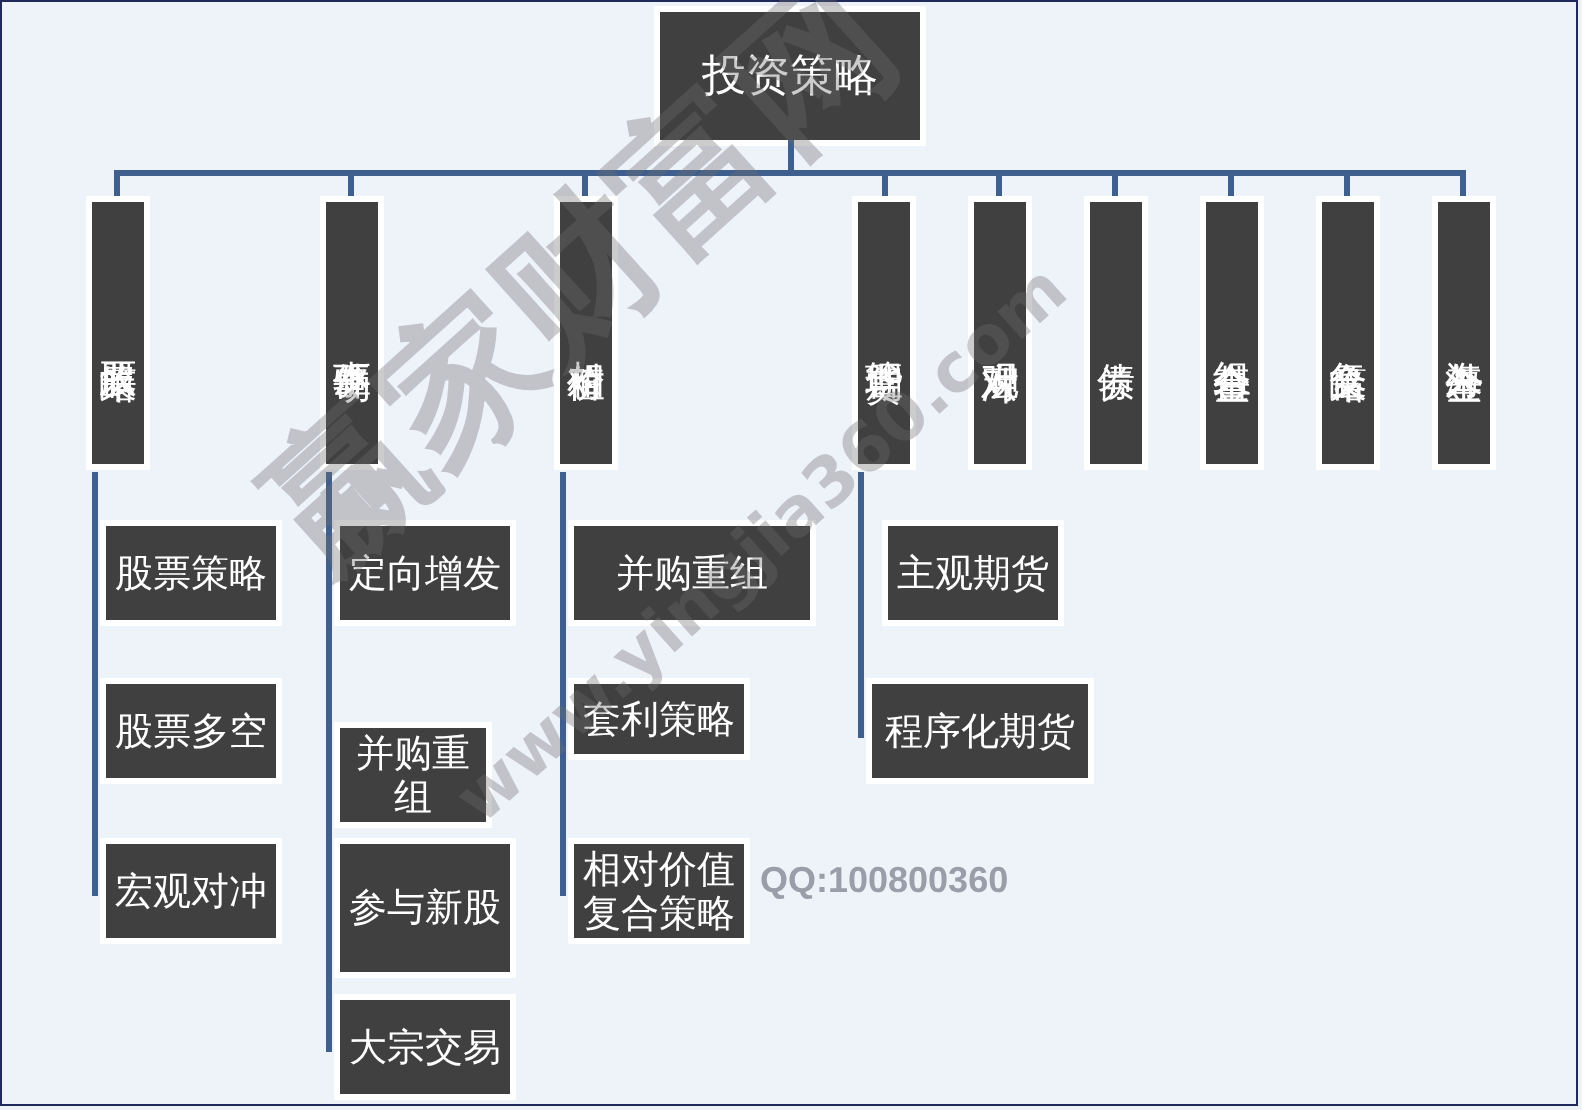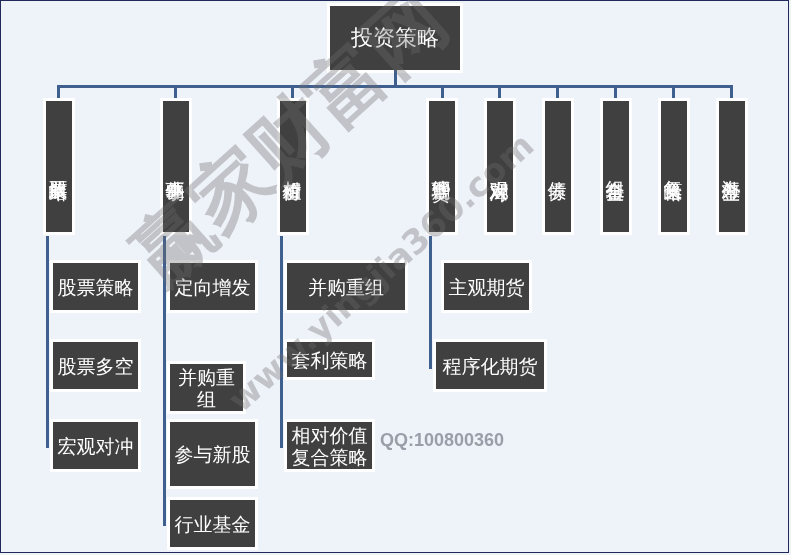--- a/index.html
+++ b/index.html
@@ -77,21 +77,21 @@
 <div class="box leaf" style="left:53px; top:422px; width:85px; height:47px;">
   <span>宏观对冲</span></div>
 
 <div class="box leaf" style="left:170px; top:263px; width:85px; height:47px;">
   <span>定向增发</span></div>
 <div class="box leaf" style="left:170px; top:324px; width:73px; height:47px;margin-top:40px;">
   <span>并购重组</span></div>
 <div class="box leaf" style="left:170px; top:422px; width:85px; height:64px;">
   <span>参与新股</span></div>
 <div class="box leaf" style="left:170px; top:500px; width:85px; height:47px;">
-  <span>行业基金</span></div>
+  <span>大宗交易</span></div>
 
 <div class="box leaf" style="left:287px; top:263px; width:118px; height:47px;">
   <span>并购重组</span></div>
 <div class="box leaf" style="left:287px; top:342px; width:85px; height:35px;">
   <span>套利策略</span></div>
 <div class="box leaf" style="left:287px; top:422px; width:85px; height:47px;">
   <span>相对价值
 复合策略</span></div>
 
 <div class="box leaf" style="left:444px; top:263px; width:85px; height:47px;">

